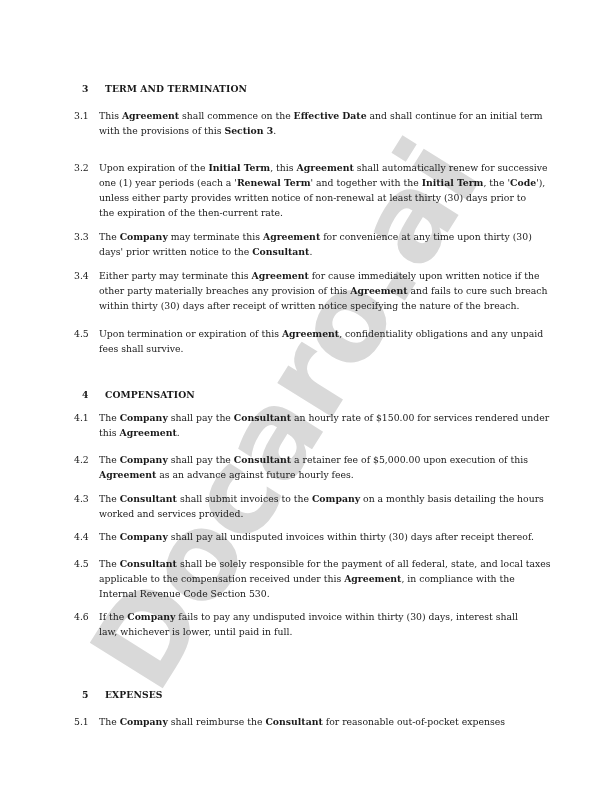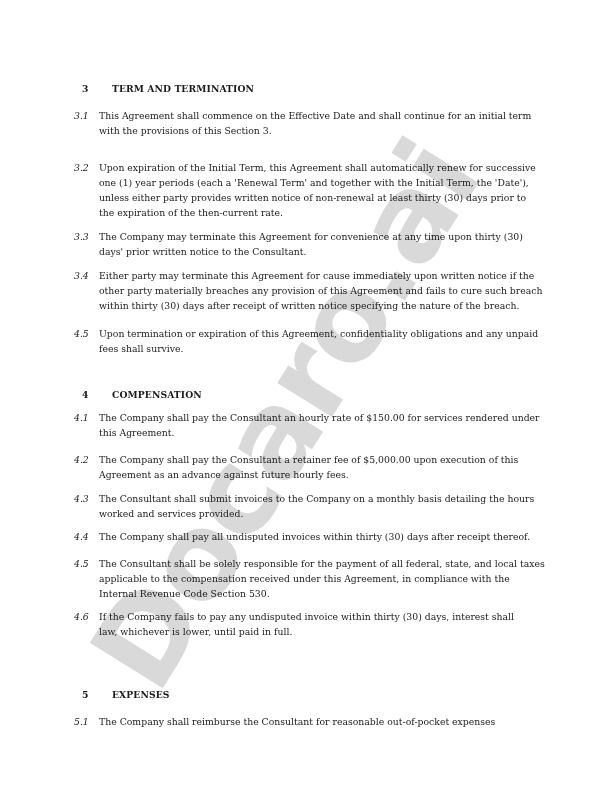--- a/index.html
+++ b/index.html
@@ -13,26 +13,26 @@
       transform: translate(-50%, -50%) rotate(-58deg);
       font-family: "DejaVu Sans", sans-serif; font-weight: bold;
       font-size: 118px; color: #d9d9d9; white-space: nowrap; letter-spacing: -2px;
       z-index: 0; pointer-events: none; line-height: 1;
     }
     .content { position: absolute; left: 0; top: 0; width: 612px; z-index: 1; }
     .heading {
       position: absolute; left: 0; font-weight: bold; font-size: 9.2px; letter-spacing: 0.1px;
     }
     .heading .num { position: absolute; left: 82px; }
-    .heading .title { position: absolute; left: 112px; white-space: nowrap; }
+    .heading .title { position: absolute; left: 105px; white-space: nowrap; }
     .clause { position: absolute; left: 0; width: 612px; font-size: 9.3px; line-height: 15px; }
-    .clause .num { position: absolute; left: 74px; top: 0; font-style: italic; }
+    .clause .num { position: absolute; left: 74px; top: 0; }
     .clause .text { position: absolute; left: 99px; top: 0; width: 445px; }
     .clause .line { display: block; white-space: nowrap; }
-    b { font-weight: normal; }
+    b { font-weight: bold; }
   </style>
 </head>
 <body>
 
 <div class="page">
   <div class="watermark">Docaro.ai</div>
   <div class="content" id="content">
       <div class="heading" style="top: 83px;">
         <span class="num">3</span>
         <span class="title">TERM AND TERMINATION</span>
@@ -41,21 +41,21 @@
         <span class="num">3.1</span>
         <div class="text">
           <span class="line">This <b>Agreement</b> shall commence on the <b>Effective Date</b> and shall continue for an initial term</span>
           <span class="line">with the provisions of this <b>Section 3</b>.</span>
         </div>
       </div>
       <div class="clause" style="top: 160px;">
         <span class="num">3.2</span>
         <div class="text">
           <span class="line">Upon expiration of the <b>Initial Term</b>, this <b>Agreement</b> shall automatically renew for successive</span>
-          <span class="line">one (1) year periods (each a '<b>Renewal Term</b>' and together with the <b>Initial Term</b>, the '<b>Date</b>'),</span>
+          <span class="line">one (1) year periods (each a '<b>Renewal Term</b>' and together with the <b>Initial Term</b>, the '<b>Code</b>'),</span>
           <span class="line">unless either party provides written notice of non-renewal at least thirty (30) days prior to</span>
           <span class="line">the expiration of the then-current rate.</span>
         </div>
       </div>
       <div class="clause" style="top: 229px;">
         <span class="num">3.3</span>
         <div class="text">
           <span class="line">The <b>Company</b> may terminate this <b>Agreement</b> for convenience at any time upon thirty (30)</span>
           <span class="line">days' prior written notice to the <b>Consultant</b>.</span>
         </div>

